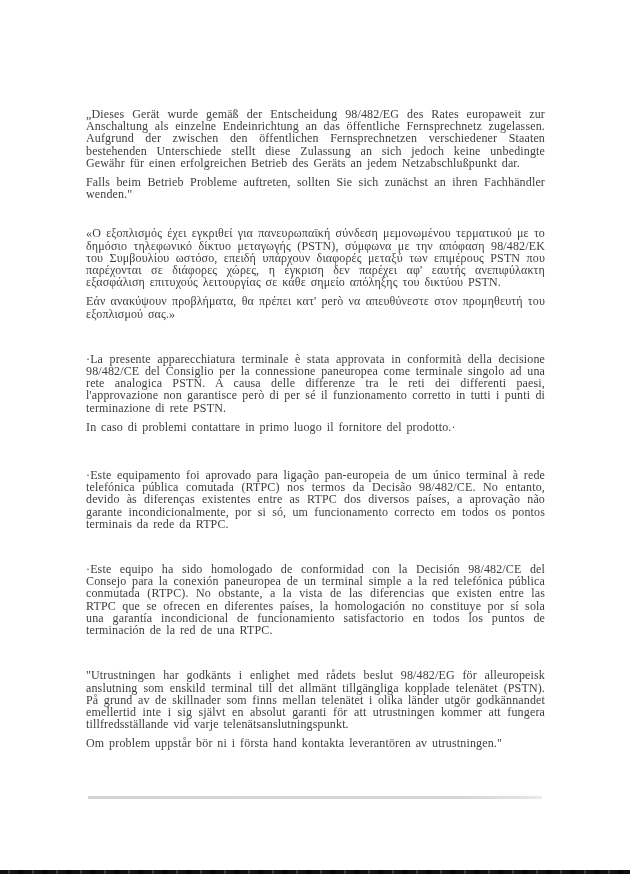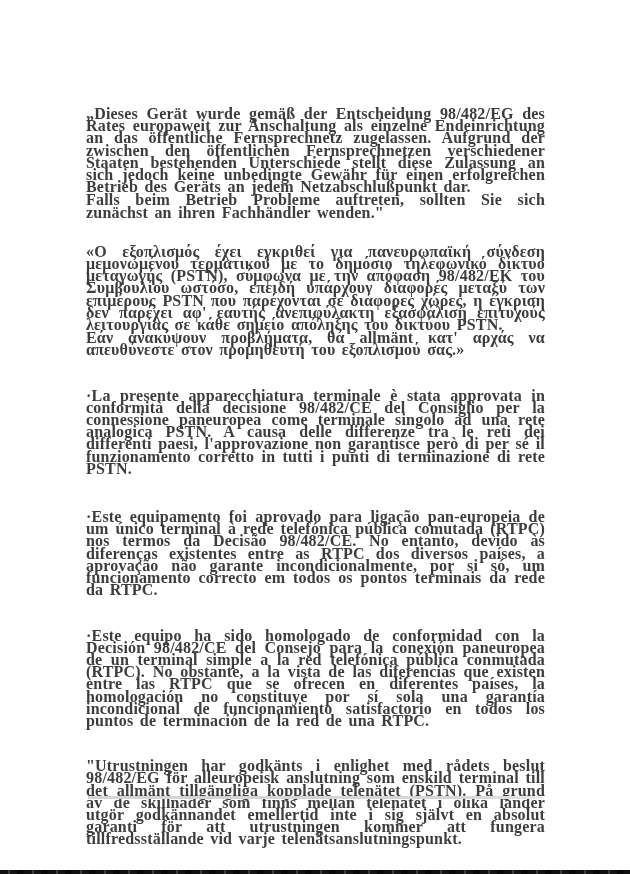--- a/index.html
+++ b/index.html
@@ -14,29 +14,28 @@
     background: #ffffff;
     overflow: hidden;
   }
   .content {
     position: absolute;
     left: 86px; top: 108px;
     width: 459px;
   }
   .block p {
     margin: 0;
-    font-size: 16px;
+    font-size: 12px;
     line-height: 12.2px;
     color: #3d3d3d;
     text-align: justify;
     word-spacing: 0.14em;
     letter-spacing: 0.012em;
-    font-weight: bold;
   }
-  .block p + p { margin-top: 1px; }
+  .block p + p { margin-top: 7px; }
   .block + .block { margin-top: 31px; }
   .block.gap-sm { margin-top: 27px; }
   .block.gap-md { margin-top: 33px; }
   .block.gap-lg { margin-top: 36px; }
   .divider {
     position: absolute;
     left: 88px; top: 796px;
     width: 454px; height: 3px;
     background: linear-gradient(90deg, #d4d4d4 0%, #d6d6d6 82%, #e2e2e2 96%, #ececec 100%);
   }
@@ -58,37 +57,39 @@
 
   <div class="content">
 
     <section class="block">
       <p>„Dieses Gerät wurde gemäß der Entscheidung 98/482/EG des Rates europaweit zur Anschaltung als einzelne Endeinrichtung an das öffentliche Fernsprechnetz zugelassen. Aufgrund der zwischen den öffentlichen Fernsprechnetzen verschiedener Staaten bestehenden Unterschiede stellt diese Zulassung an sich jedoch keine unbedingte Gewähr für einen erfolgreichen Betrieb des Geräts an jedem Netzabschlußpunkt dar.</p>
       <p>Falls beim Betrieb Probleme auftreten, sollten Sie sich zunächst an ihren Fachhändler wenden."</p>
     </section>
 
     <section class="block gap-sm">
       <p>«Ο εξοπλισμός έχει εγκριθεί για πανευρωπαϊκή σύνδεση μεμονωμένου τερματικού με το δημόσιο τηλεφωνικό δίκτυο μεταγωγής (PSTN), σύμφωνα με την απόφαση 98/482/ΕΚ του Συμβουλίου ωστόσο, επειδή υπάρχουν διαφορές μεταξύ των επιμέρους PSTN που παρέχονται σε διάφορες χώρες, η έγκριση δεν παρέχει αφ' εαυτής ανεπιφύλακτη εξασφάλιση επιτυχούς λειτουργίας σε κάθε σημείο απόληξης του δικτύου PSTN.</p>
-      <p>Εάν ανακύψουν προβλήματα, θα allmänt κατ' αρχάς να απευθύνεστε στον προμηθευτή του εξοπλισμού σας.»</p>
+      <p>Εάν ανακύψουν προβλήματα, θα πρέπει κατ' però να απευθύνεστε στον προμηθευτή του εξοπλισμού σας.»</p>
     </section>
 
     <section class="block gap-md">
       <p>·La presente apparecchiatura terminale è stata approvata in conformità della decisione 98/482/CE del Consiglio per la connessione paneuropea come terminale singolo ad una rete analogica PSTN. A causa delle differenze tra le reti dei differenti paesi, l'approvazione non garantisce però di per sé il funzionamento corretto in tutti i punti di terminazione di rete PSTN.</p>
+      <p>In caso di problemi contattare in primo luogo il fornitore del prodotto.·</p>
     </section>
 
     <section class="block gap-lg">
       <p>·Este equipamento foi aprovado para ligação pan-europeia de um único terminal à rede telefónica pública comutada (RTPC) nos termos da Decisão 98/482/CE. No entanto, devido às diferenças existentes entre as RTPC dos diversos países, a aprovação não garante incondicionalmente, por si só, um funcionamento correcto em todos os pontos terminais da rede da RTPC.</p>
     </section>
 
     <section class="block gap-md">
       <p>·Este equipo ha sido homologado de conformidad con la Decisión 98/482/CE del Consejo para la conexión paneuropea de un terminal simple a la red telefónica pública conmutada (RTPC). No obstante, a la vista de las diferencias que existen entre las RTPC que se ofrecen en diferentes países, la homologación no constituye por sí sola una garantía incondicional de funcionamiento satisfactorio en todos los puntos de terminación de la red de una RTPC.</p>
     </section>
 
     <section class="block gap-md">
       <p>"Utrustningen har godkänts i enlighet med rådets beslut 98/482/EG för alleuropeisk anslutning som enskild terminal till det allmänt tillgängliga kopplade telenätet (PSTN). På grund av de skillnader som finns mellan telenätet i olika länder utgör godkännandet emellertid inte i sig självt en absolut garanti för att utrustningen kommer att fungera tillfredsställande vid varje telenätsanslutningspunkt.</p>
+      <p>Om problem uppstår bör ni i första hand kontakta leverantören av utrustningen."</p>
     </section>
 
   </div>
 
   <div class="divider"></div>
   <div class="bottom-edge"></div>
 
 </div>
 
 </body></html>

